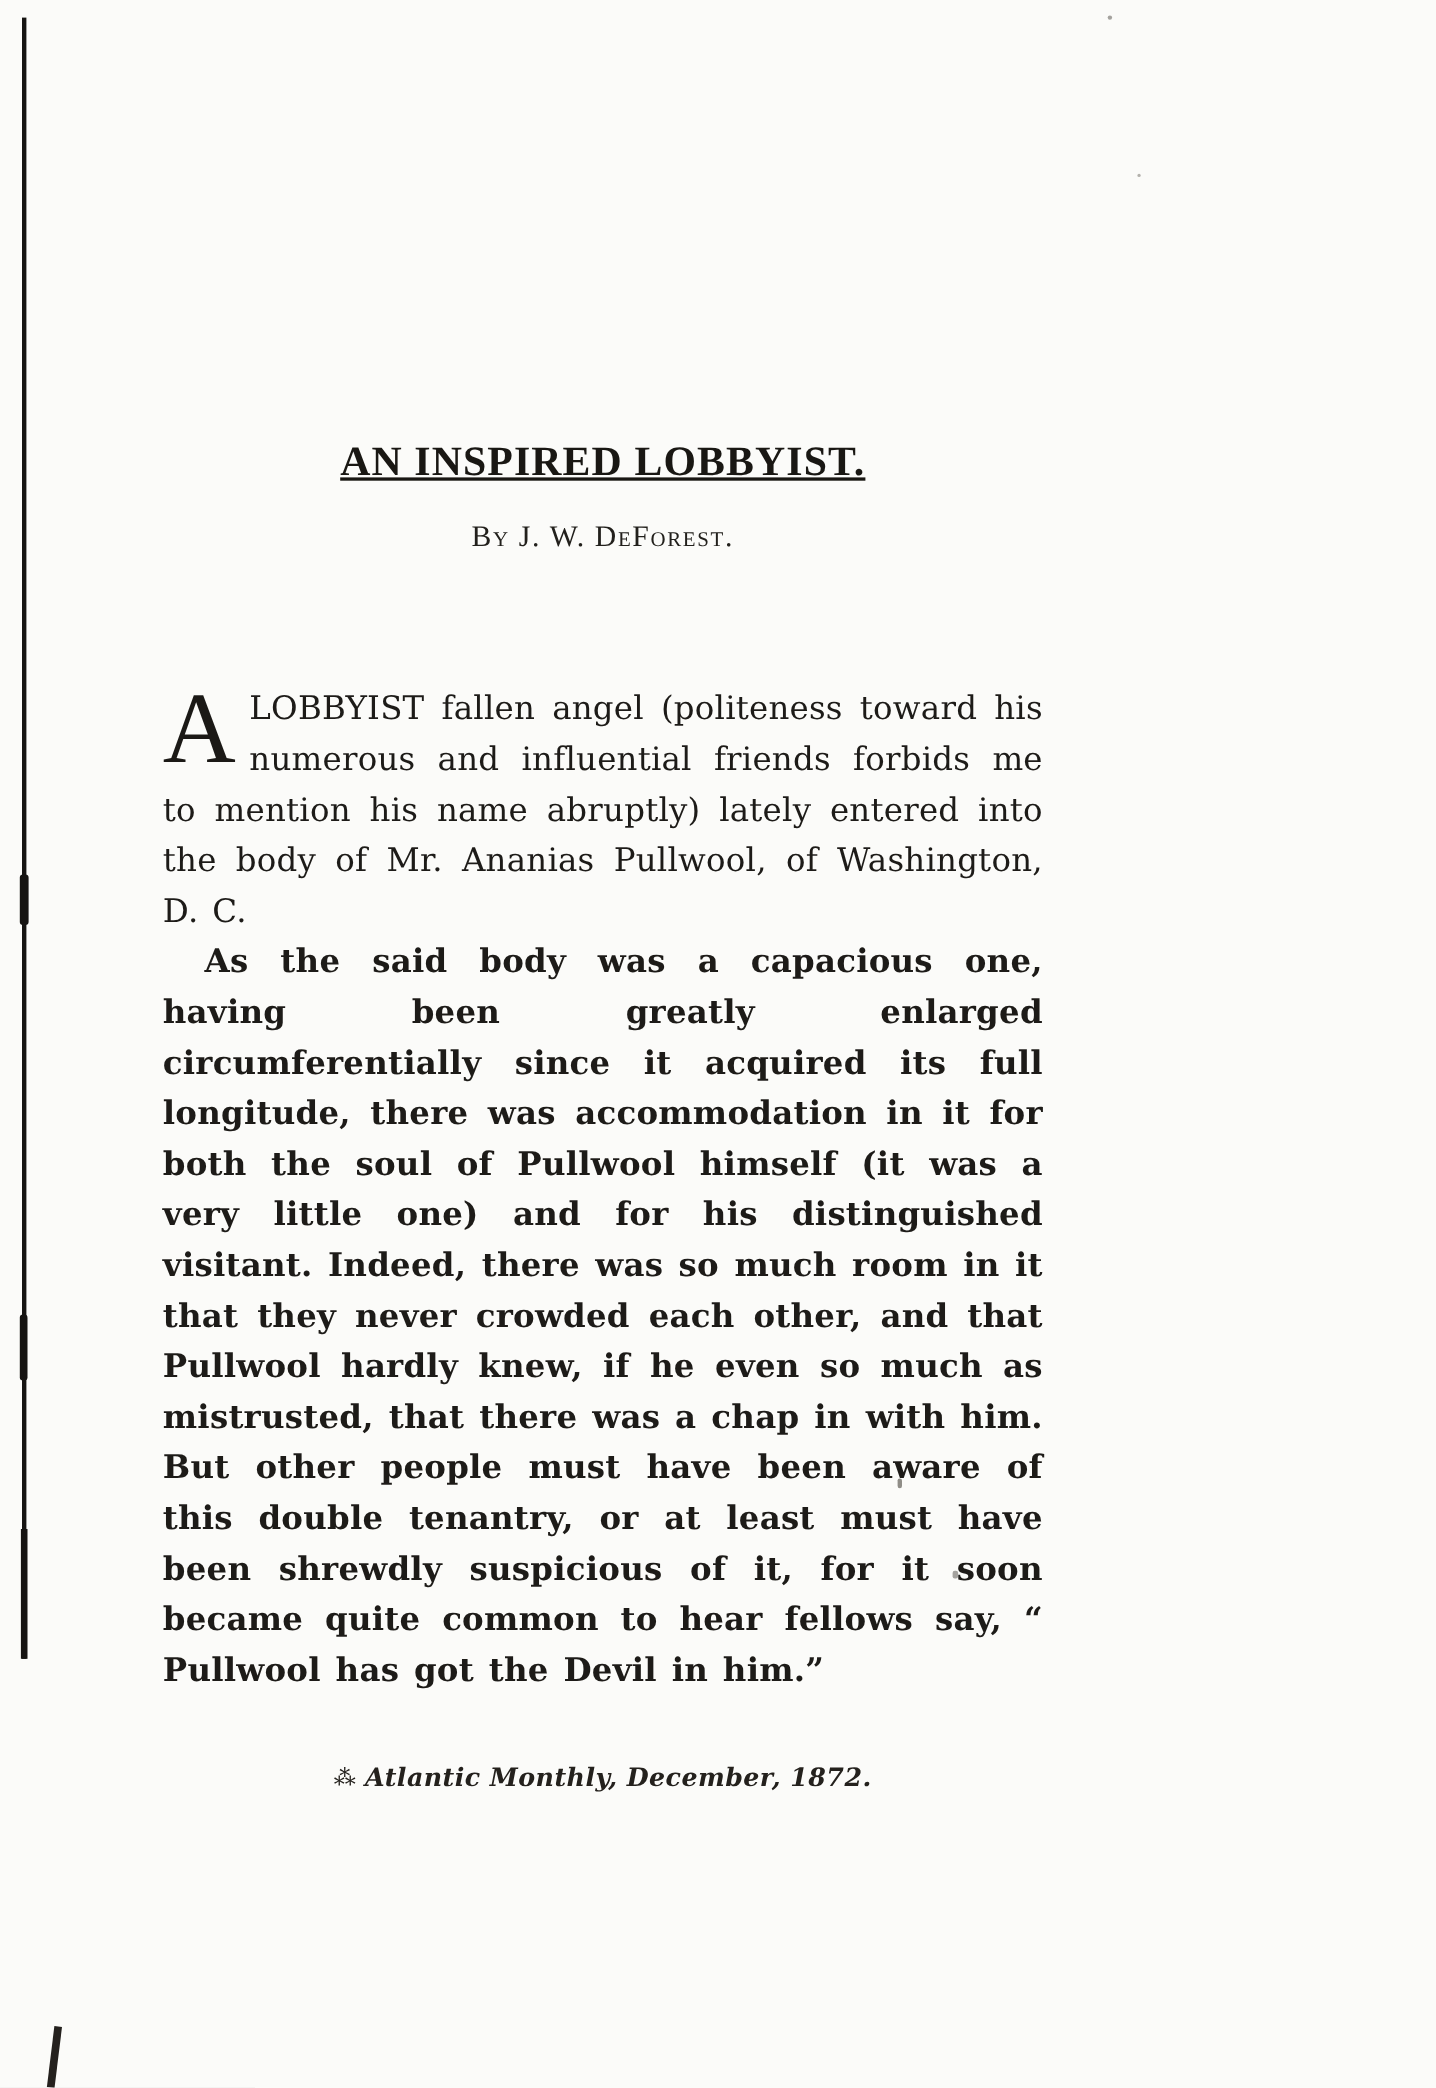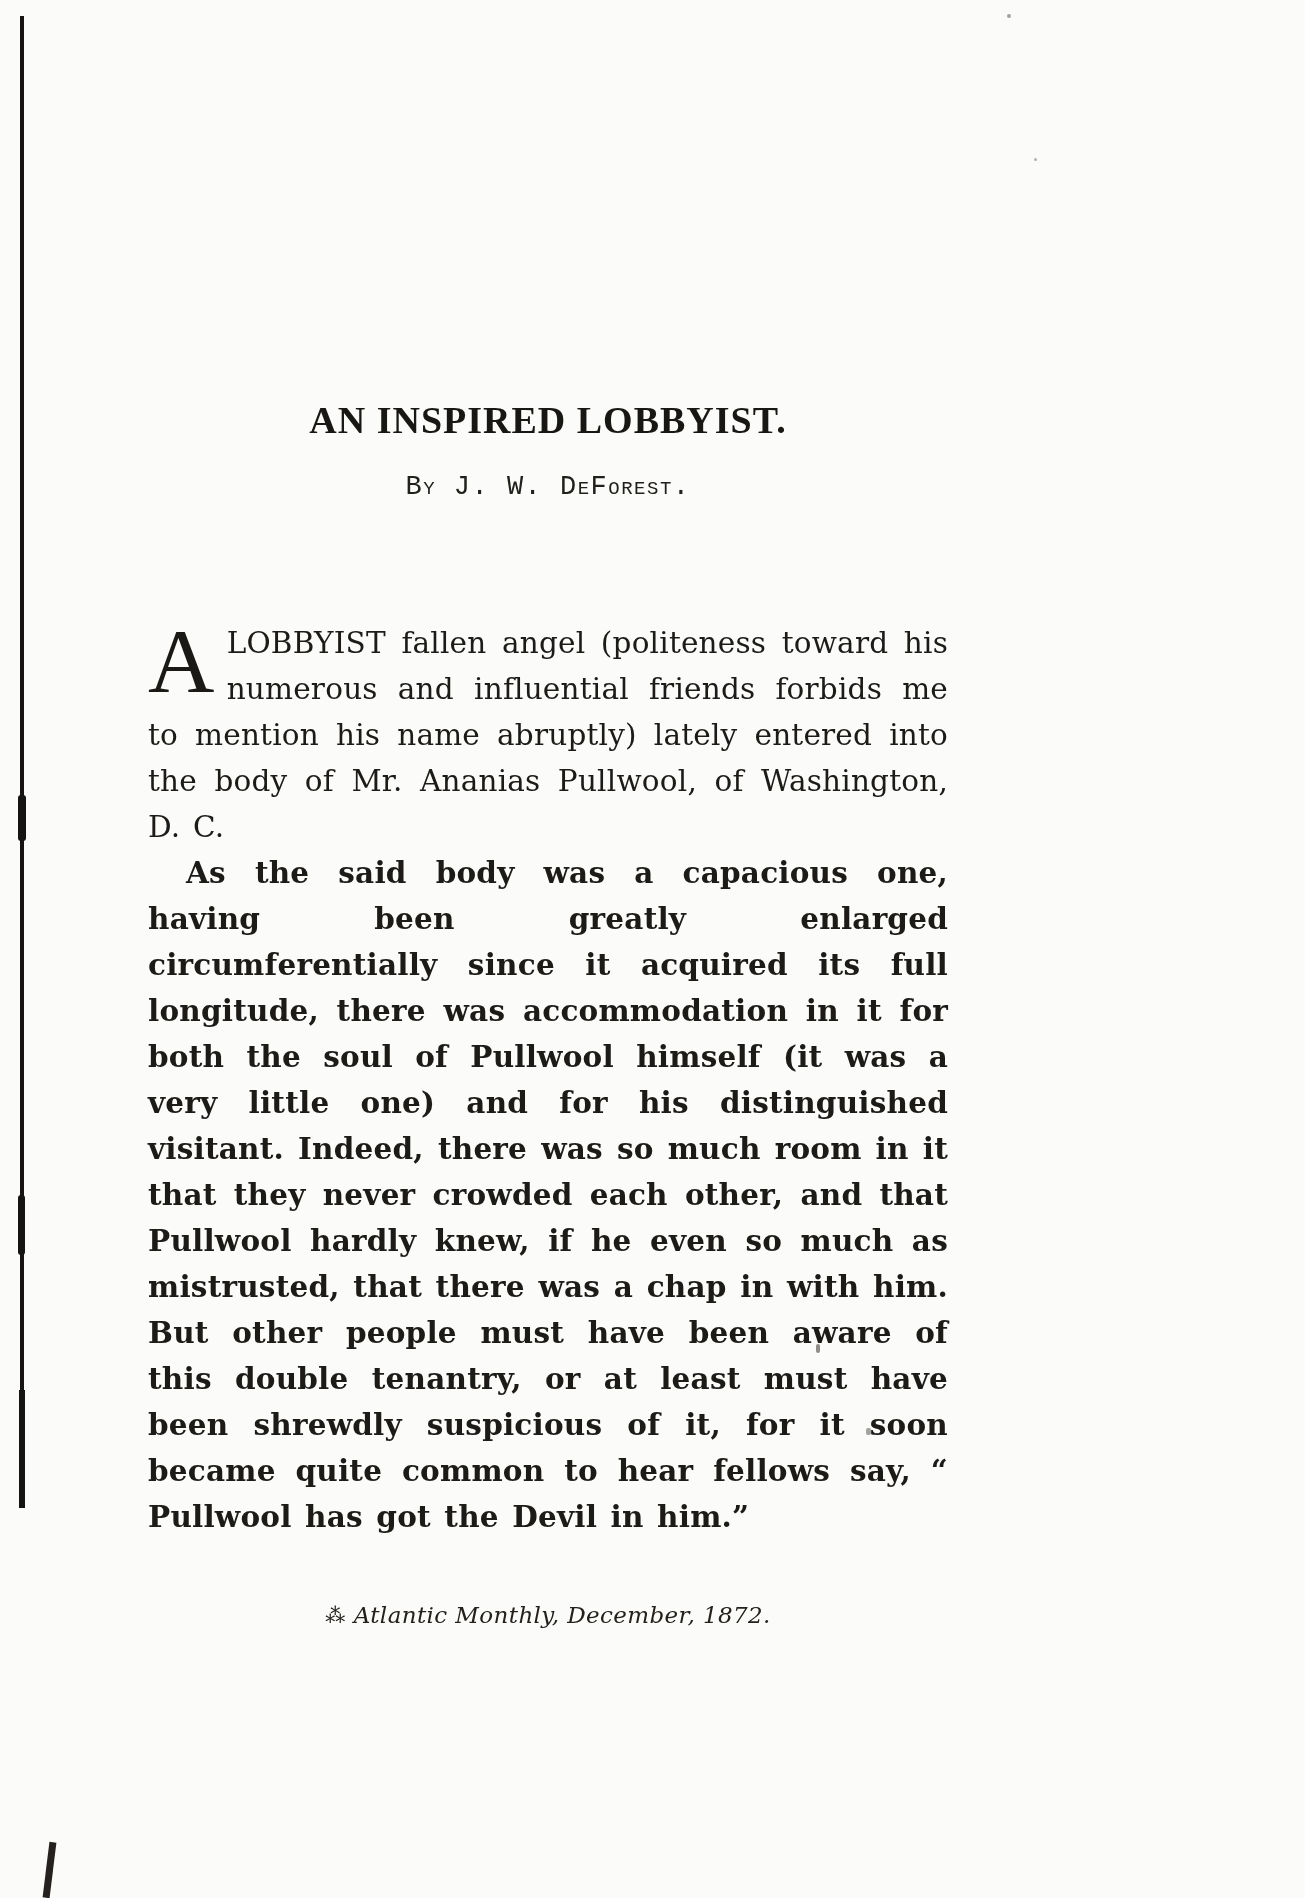--- a/index.html
+++ b/index.html
@@ -64,26 +64,27 @@
   }
 
   .title {
     margin: 0;
     text-align: center;
     font-family: "Liberation Serif", "DejaVu Serif", serif;
     font-weight: 700;
     font-size: 38px;
     letter-spacing: 1px;
     color: #191713;
+    text-decoration: underline;
   }
 
   .byline {
     margin-top: 30px;
     text-align: center;
-    font-family: Liberation Mono, monospace;
+    font-family: Liberation Serif, serif;
     font-variant: small-caps;
     font-size: 27px;
     letter-spacing: 1.5px;
     color: #22201c;
   }
 
   .bodytext {
     margin-top: 118px;
     font-size: 29.5px;
     line-height: 46px;
@@ -118,21 +119,21 @@
     color: #24211d;
   }
   .fn-mark {
     font-style: normal;
     font-size: 20px;
     padding-right: 8px;
     vertical-align: 1px;
   }
   .fn-text {
     font-style: italic;
-    font-weight: 400;
+    font-weight: 700;
   }
 </style>
 </head>
 <body>
 
 <div class="page">
 
   <div class="binding-line"></div>
   <div class="binding-notch notch-1"></div>
   <div class="binding-notch notch-2"></div>

